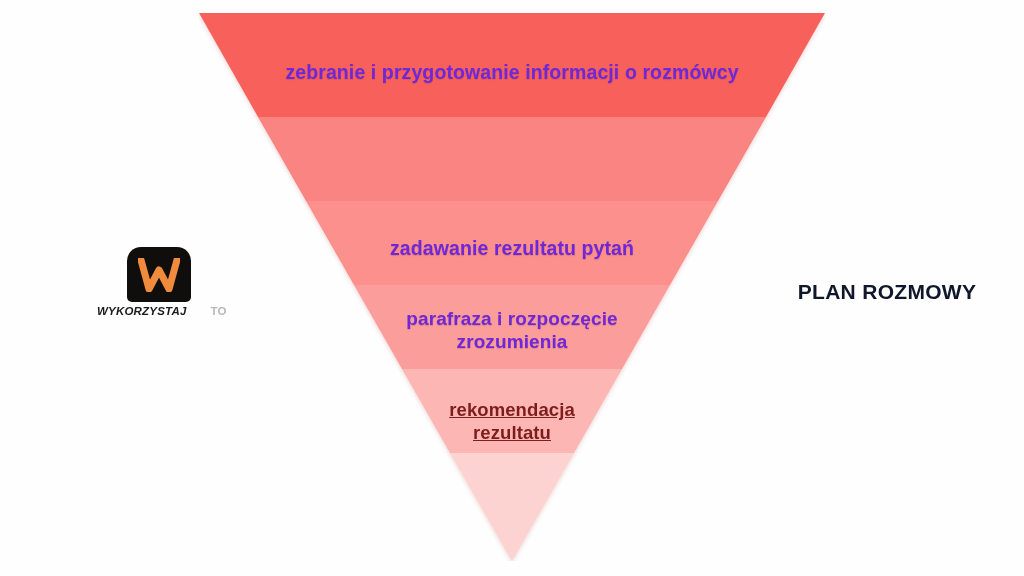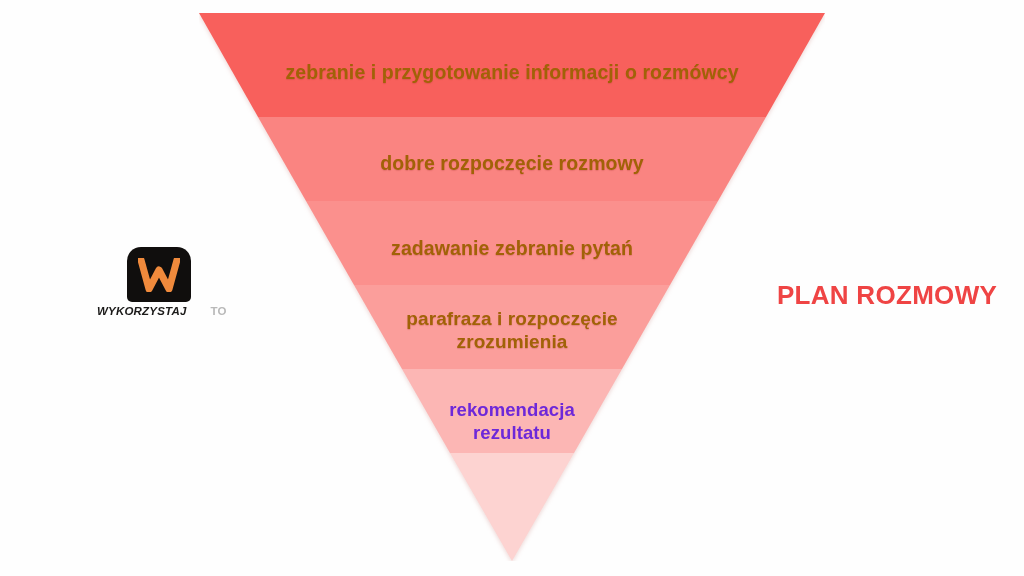--- a/index.html
+++ b/index.html
@@ -43,25 +43,26 @@
     left: 0;
     width: 626px;
     text-align: center;
     font-weight: bold;
     letter-spacing: 0.1px;
     line-height: 1.22;
     pointer-events: none;
     white-space: pre-line;
   }
   .band-label.light {
-    color: #a16207;
+    color: #6d28d9;
     text-shadow: 0 1px 1px rgba(170, 60, 55, 0.28);
   }
   .band-label.dark {
-    color: #6d28d9;
+    color: #7f1d1d;
+    text-decoration: underline;
   }
 
   #band-label-0 { top: 48px;  font-size: 19.5px; }
   #band-label-1 { top: 139px; font-size: 19.5px; }
   #band-label-2 { top: 224px; font-size: 19.5px; }
   #band-label-3 { top: 294px; font-size: 19px;  }
   #band-label-4 { top: 386px; font-size: 18.5px; }
   #band-label-5 { top: 480px; font-size: 17.5px; }
 
   
@@ -99,24 +100,24 @@
   #logo-wordmark .w-main { color: #1b1a19; font-style: italic; }
   #logo-wordmark .w-suffix { color: #b9b9b9; margin-left: 24px; }
 
   
   #plan-title {
     position: absolute;
     left: 762px;
     top: 280px;
     width: 250px;
     text-align: center;
-    font-size: 26px;
+    font-size: 21px;
     font-weight: bold;
     letter-spacing: 0.3px;
-    color: #ef4444;
+    color: #0f172a;
     white-space: nowrap;
   }
 </style>
 </head>
 <body>
 
 <div id="stage">
 
   <div id="funnel">
     <svg viewBox="0 0 626 548" xmlns="http://www.w3.org/2000/svg">
@@ -129,22 +130,21 @@
         <polygon points="0,0 626,0 567,104 59,104" fill="#f8605c"></polygon>
         <polygon points="59,104 567,104 519,188 107,188" fill="#fa8481"></polygon>
         <polygon points="107,188 519,188 471,272 155,272" fill="#fb908d"></polygon>
         <polygon points="155,272 471,272 423,356 203,356" fill="#fb9e9b"></polygon>
         <polygon points="203,356 423,356 375,440 251,440" fill="#fcb6b4"></polygon>
         <polygon points="251,440 375,440 313,548" fill="#fdd3d1"></polygon>
       </g>
     </svg>
 
     <div class="band-label light" id="band-label-0">zebranie i przygotowanie informacji o rozmówcy</div>
-    <div class="band-label light" id="band-label-1">dobre rozpoczęcie rozmowy</div>
-    <div class="band-label light" id="band-label-2">zadawanie zebranie pytań</div>
+    <div class="band-label light" id="band-label-2">zadawanie rezultatu pytań</div>
     <div class="band-label light" id="band-label-3">parafraza i rozpoczęcie
 zrozumienia</div>
     <div class="band-label dark" id="band-label-4">rekomendacja
 rezultatu</div>
   </div>
 
   <div id="logo">
     <div id="logo-mark">
       <svg width="42" height="34" viewBox="0 0 42 34" xmlns="http://www.w3.org/2000/svg">
         <path d="M3 2 L11 31 L21 12 L31 31 L39 2" fill="none" stroke="#f08a3c" stroke-width="7" stroke-linecap="round" stroke-linejoin="round"></path>

